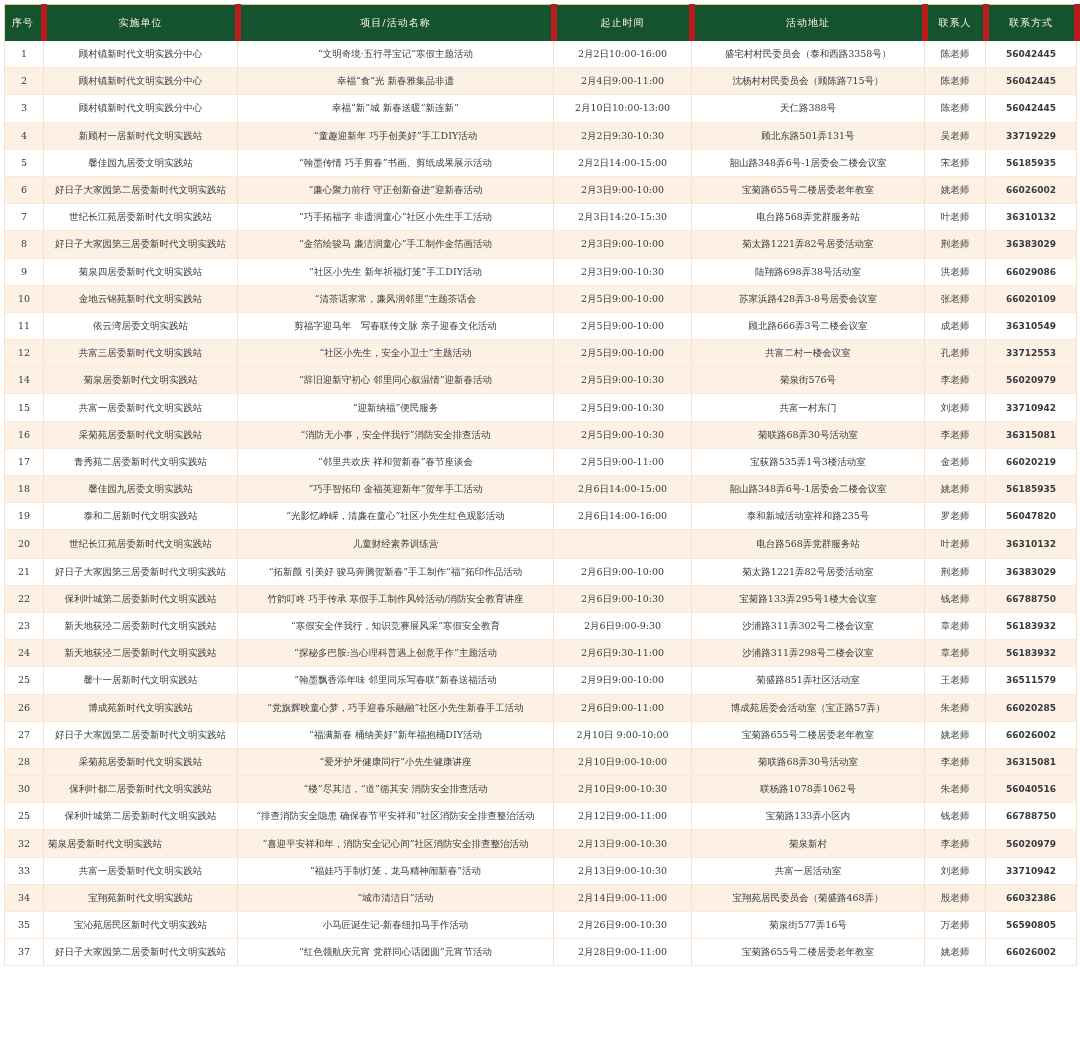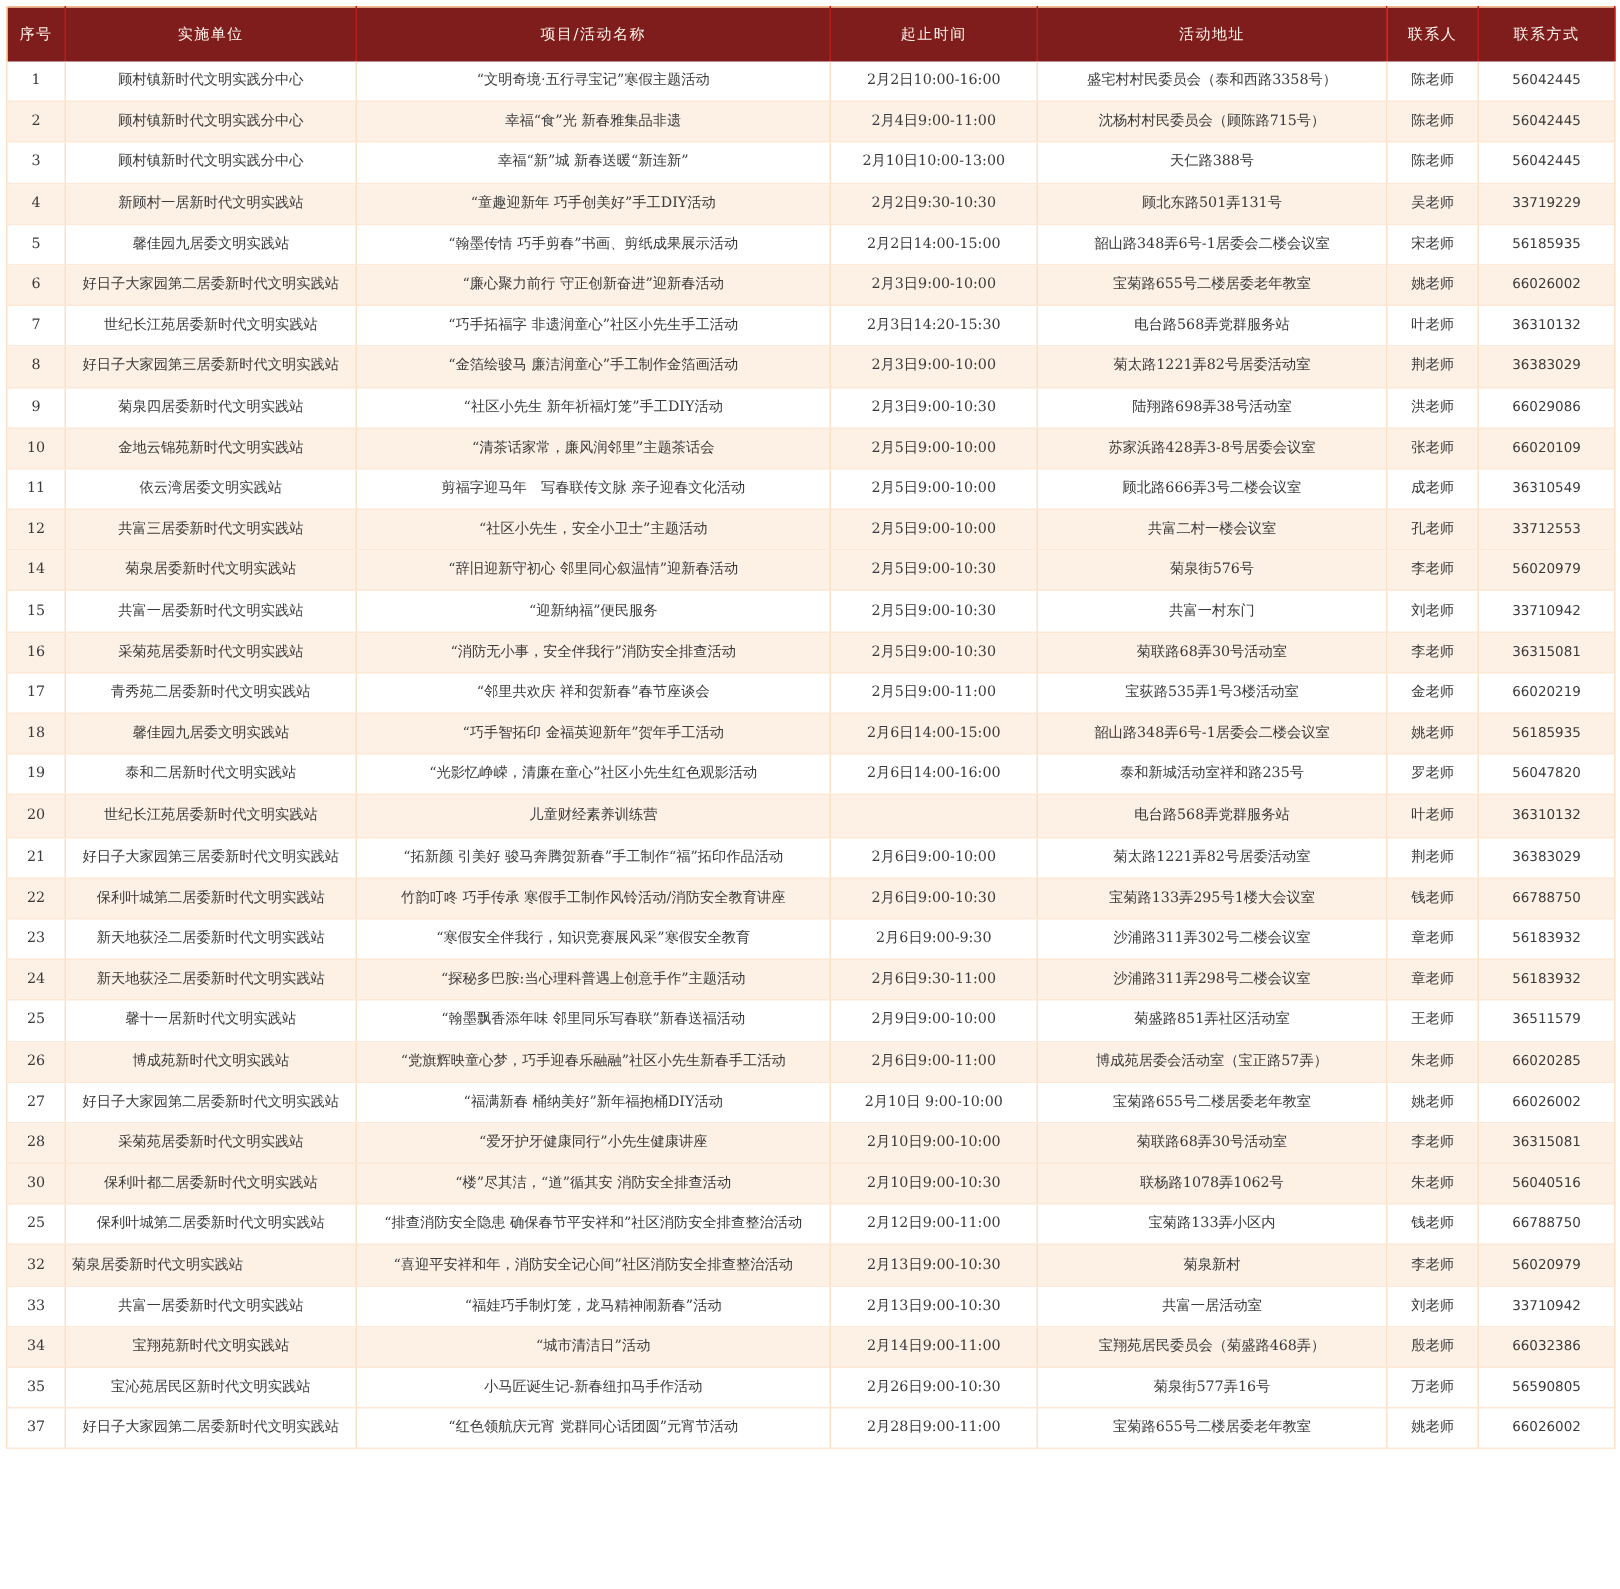--- a/index.html
+++ b/index.html
@@ -1,32 +1,32 @@
 <!DOCTYPE html>
 <html><head>
 <meta charset="utf-8">
 <style>
   html, body { margin: 0; padding: 0; background: #ffffff; }
   body { width: 1080px; height: 1059px; overflow: hidden; position: relative;
          font-family: "DejaVu Serif", "Liberation Serif", serif; }
   .wrap { position: absolute; left: 4px; top: 4px; width: 1072px; }
   table { border-collapse: collapse; width: 1072px; table-layout: fixed;
           border: 1px solid #f5b98a; }
-  th { background: #7f1d1d; color: #fff5ea; font-weight: normal; font-size: 10px;
-       height: 36px; border-left: 1px solid #fbcfa6; border-right: 1px solid #b91c1c;
+  th { background: #14532d; color: #fff5ea; font-weight: normal; font-size: 10px;
+       height: 36px; border-left: 1px solid #fbcfa6; border-right: 6px solid #b91c1c;
        letter-spacing: 1px; text-align: center; padding: 0; }
   td { font-size: 9.5px; color: #3a3a3a; text-align: center; height: 26.2px;
        border-left: 1px solid #fbe0c8; border-right: 1px solid #fbe0c8;
        border-bottom: 1px solid #fde8d6; padding: 0 2px; white-space: nowrap;
        overflow: hidden; line-height: 12px; }
   tr.alt td { background: #fdf1e6; }
   td.left { text-align: left; padding-left: 4px; }
   td.multi { white-space: normal; line-height: 11px; vertical-align: top; padding-top: 1px; }
   td.multi div { height: 26px; overflow: hidden; }
-  td.phone { font-family: "DejaVu Sans", "Liberation Sans", sans-serif; font-size: 9px; }
+  td.phone { font-family: "DejaVu Sans", "Liberation Sans", sans-serif; font-size: 9px; font-weight: bold; }
 </style>
 </head>
 <body>
 
 <div class="wrap">
   <table>
     <colgroup>
       <col style="width:39px">
       <col style="width:194px">
       <col style="width:316px">

